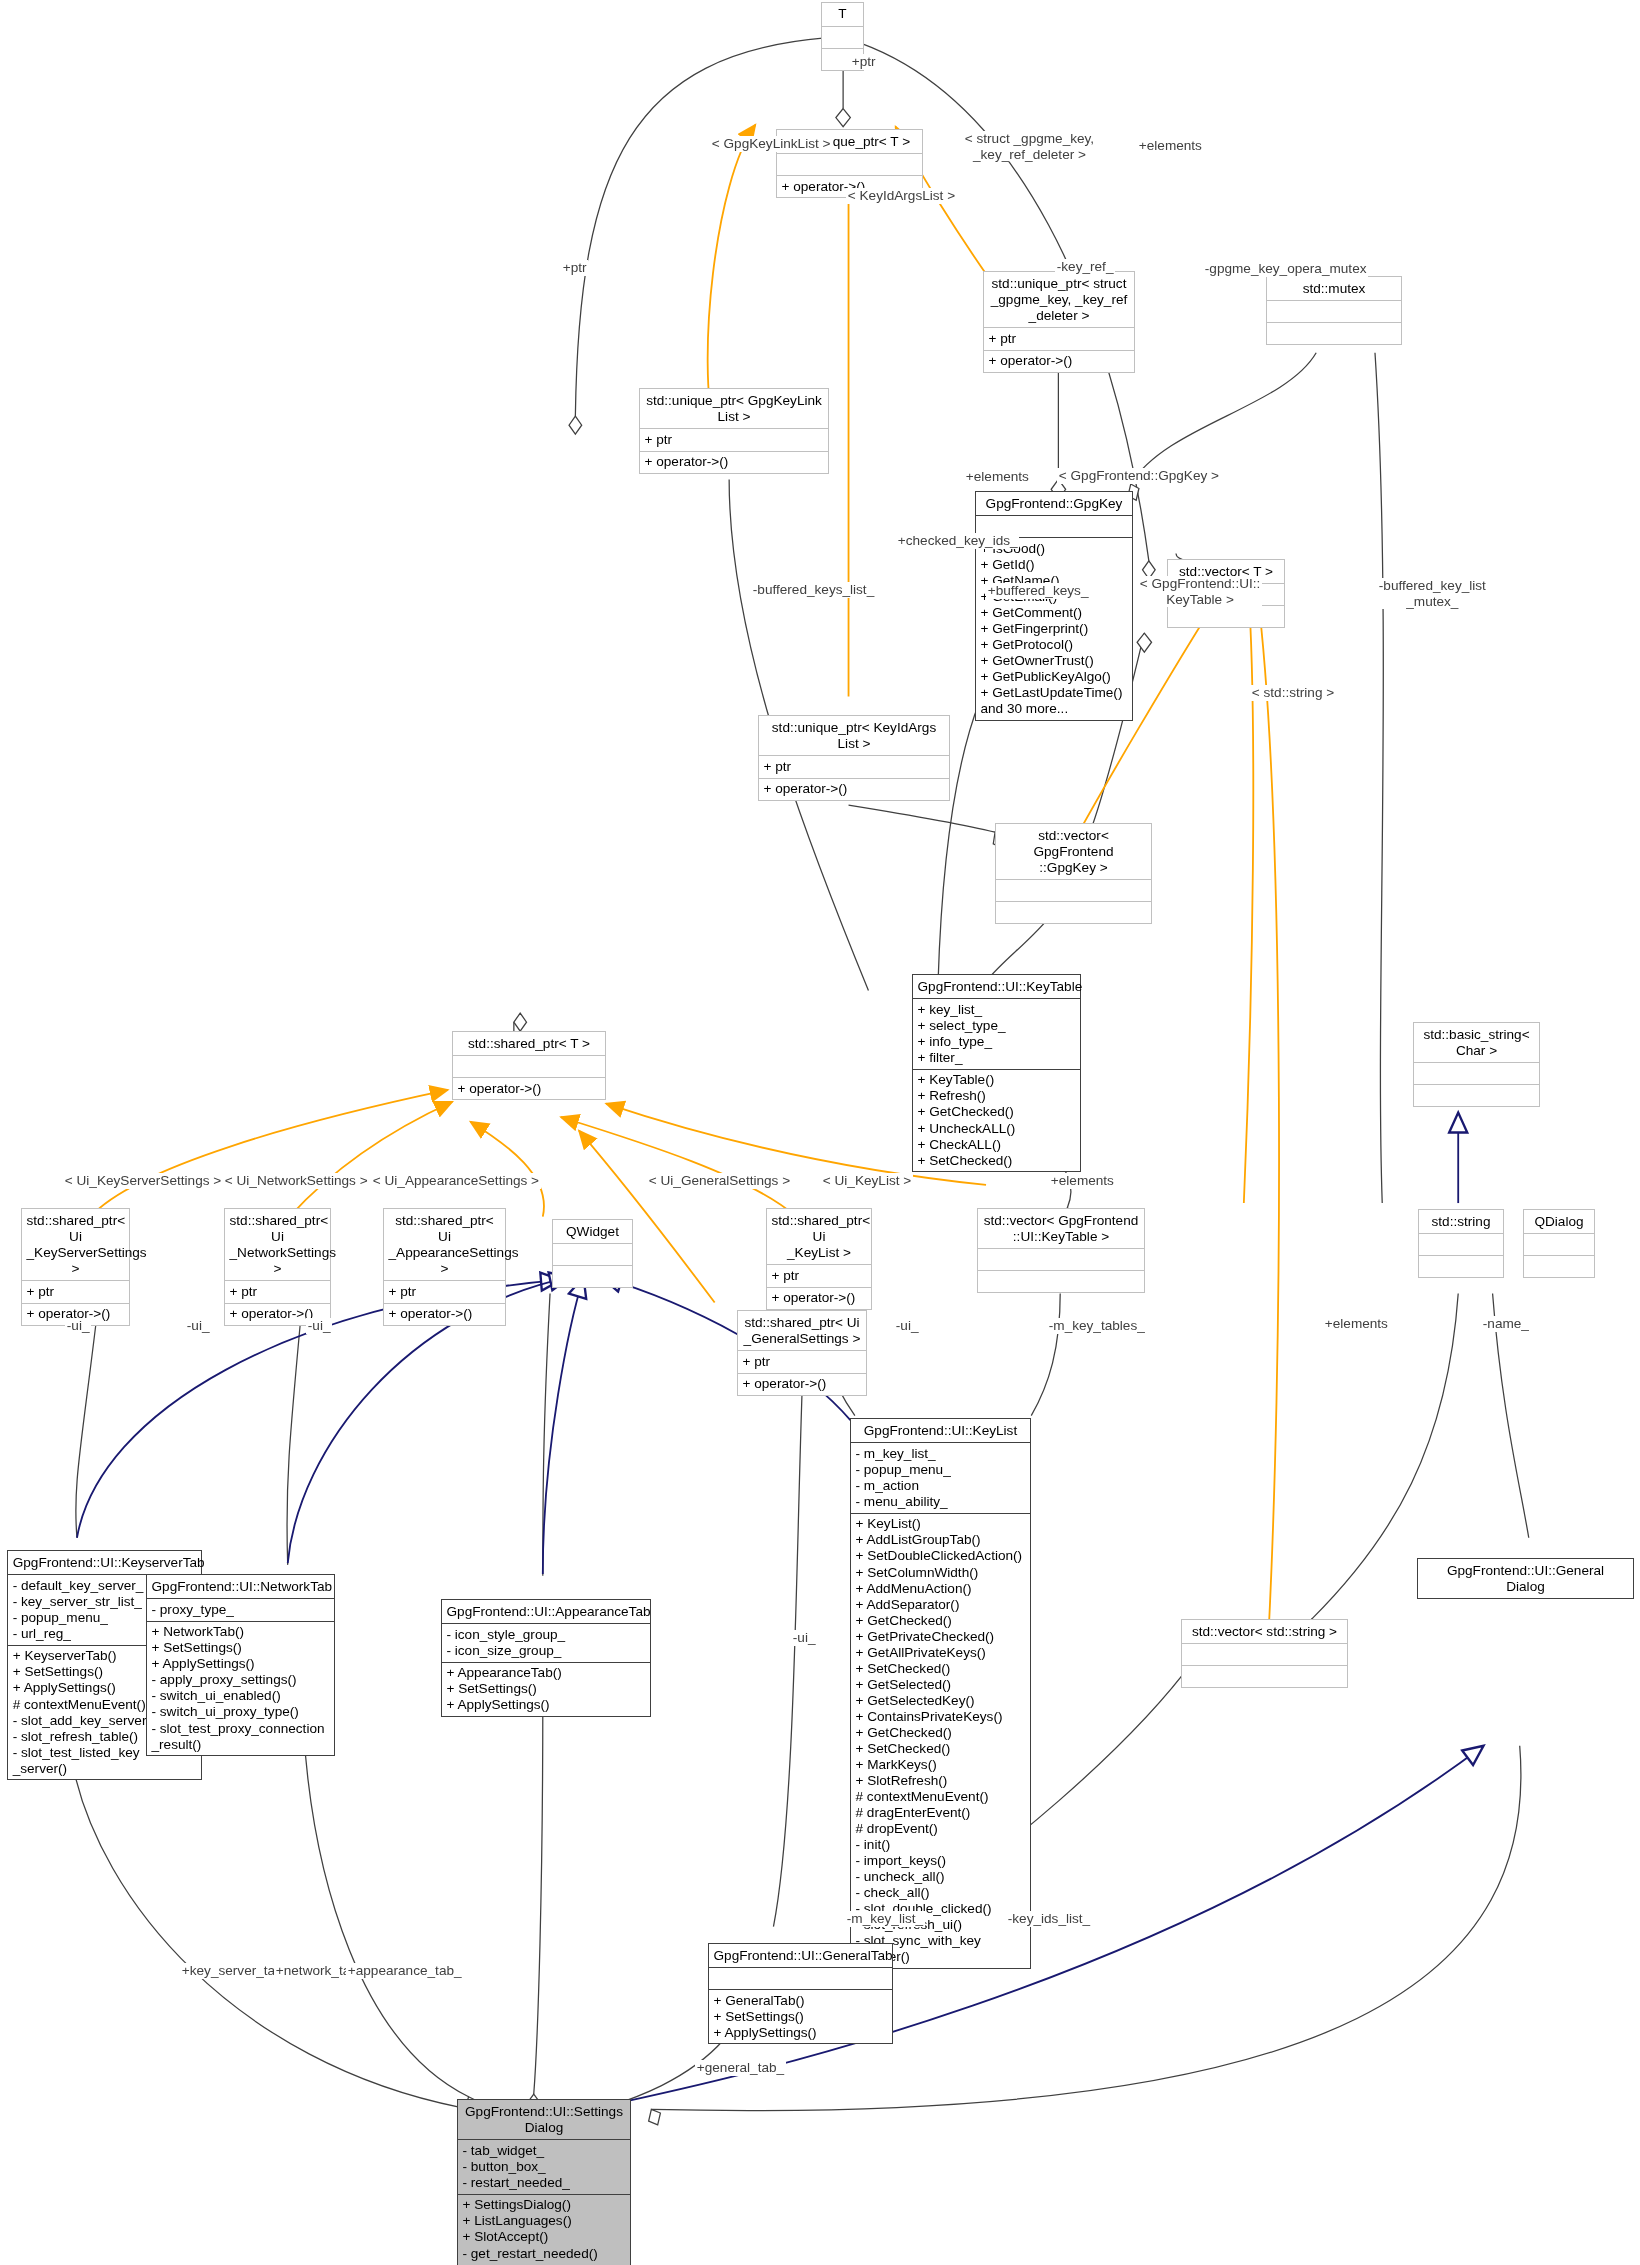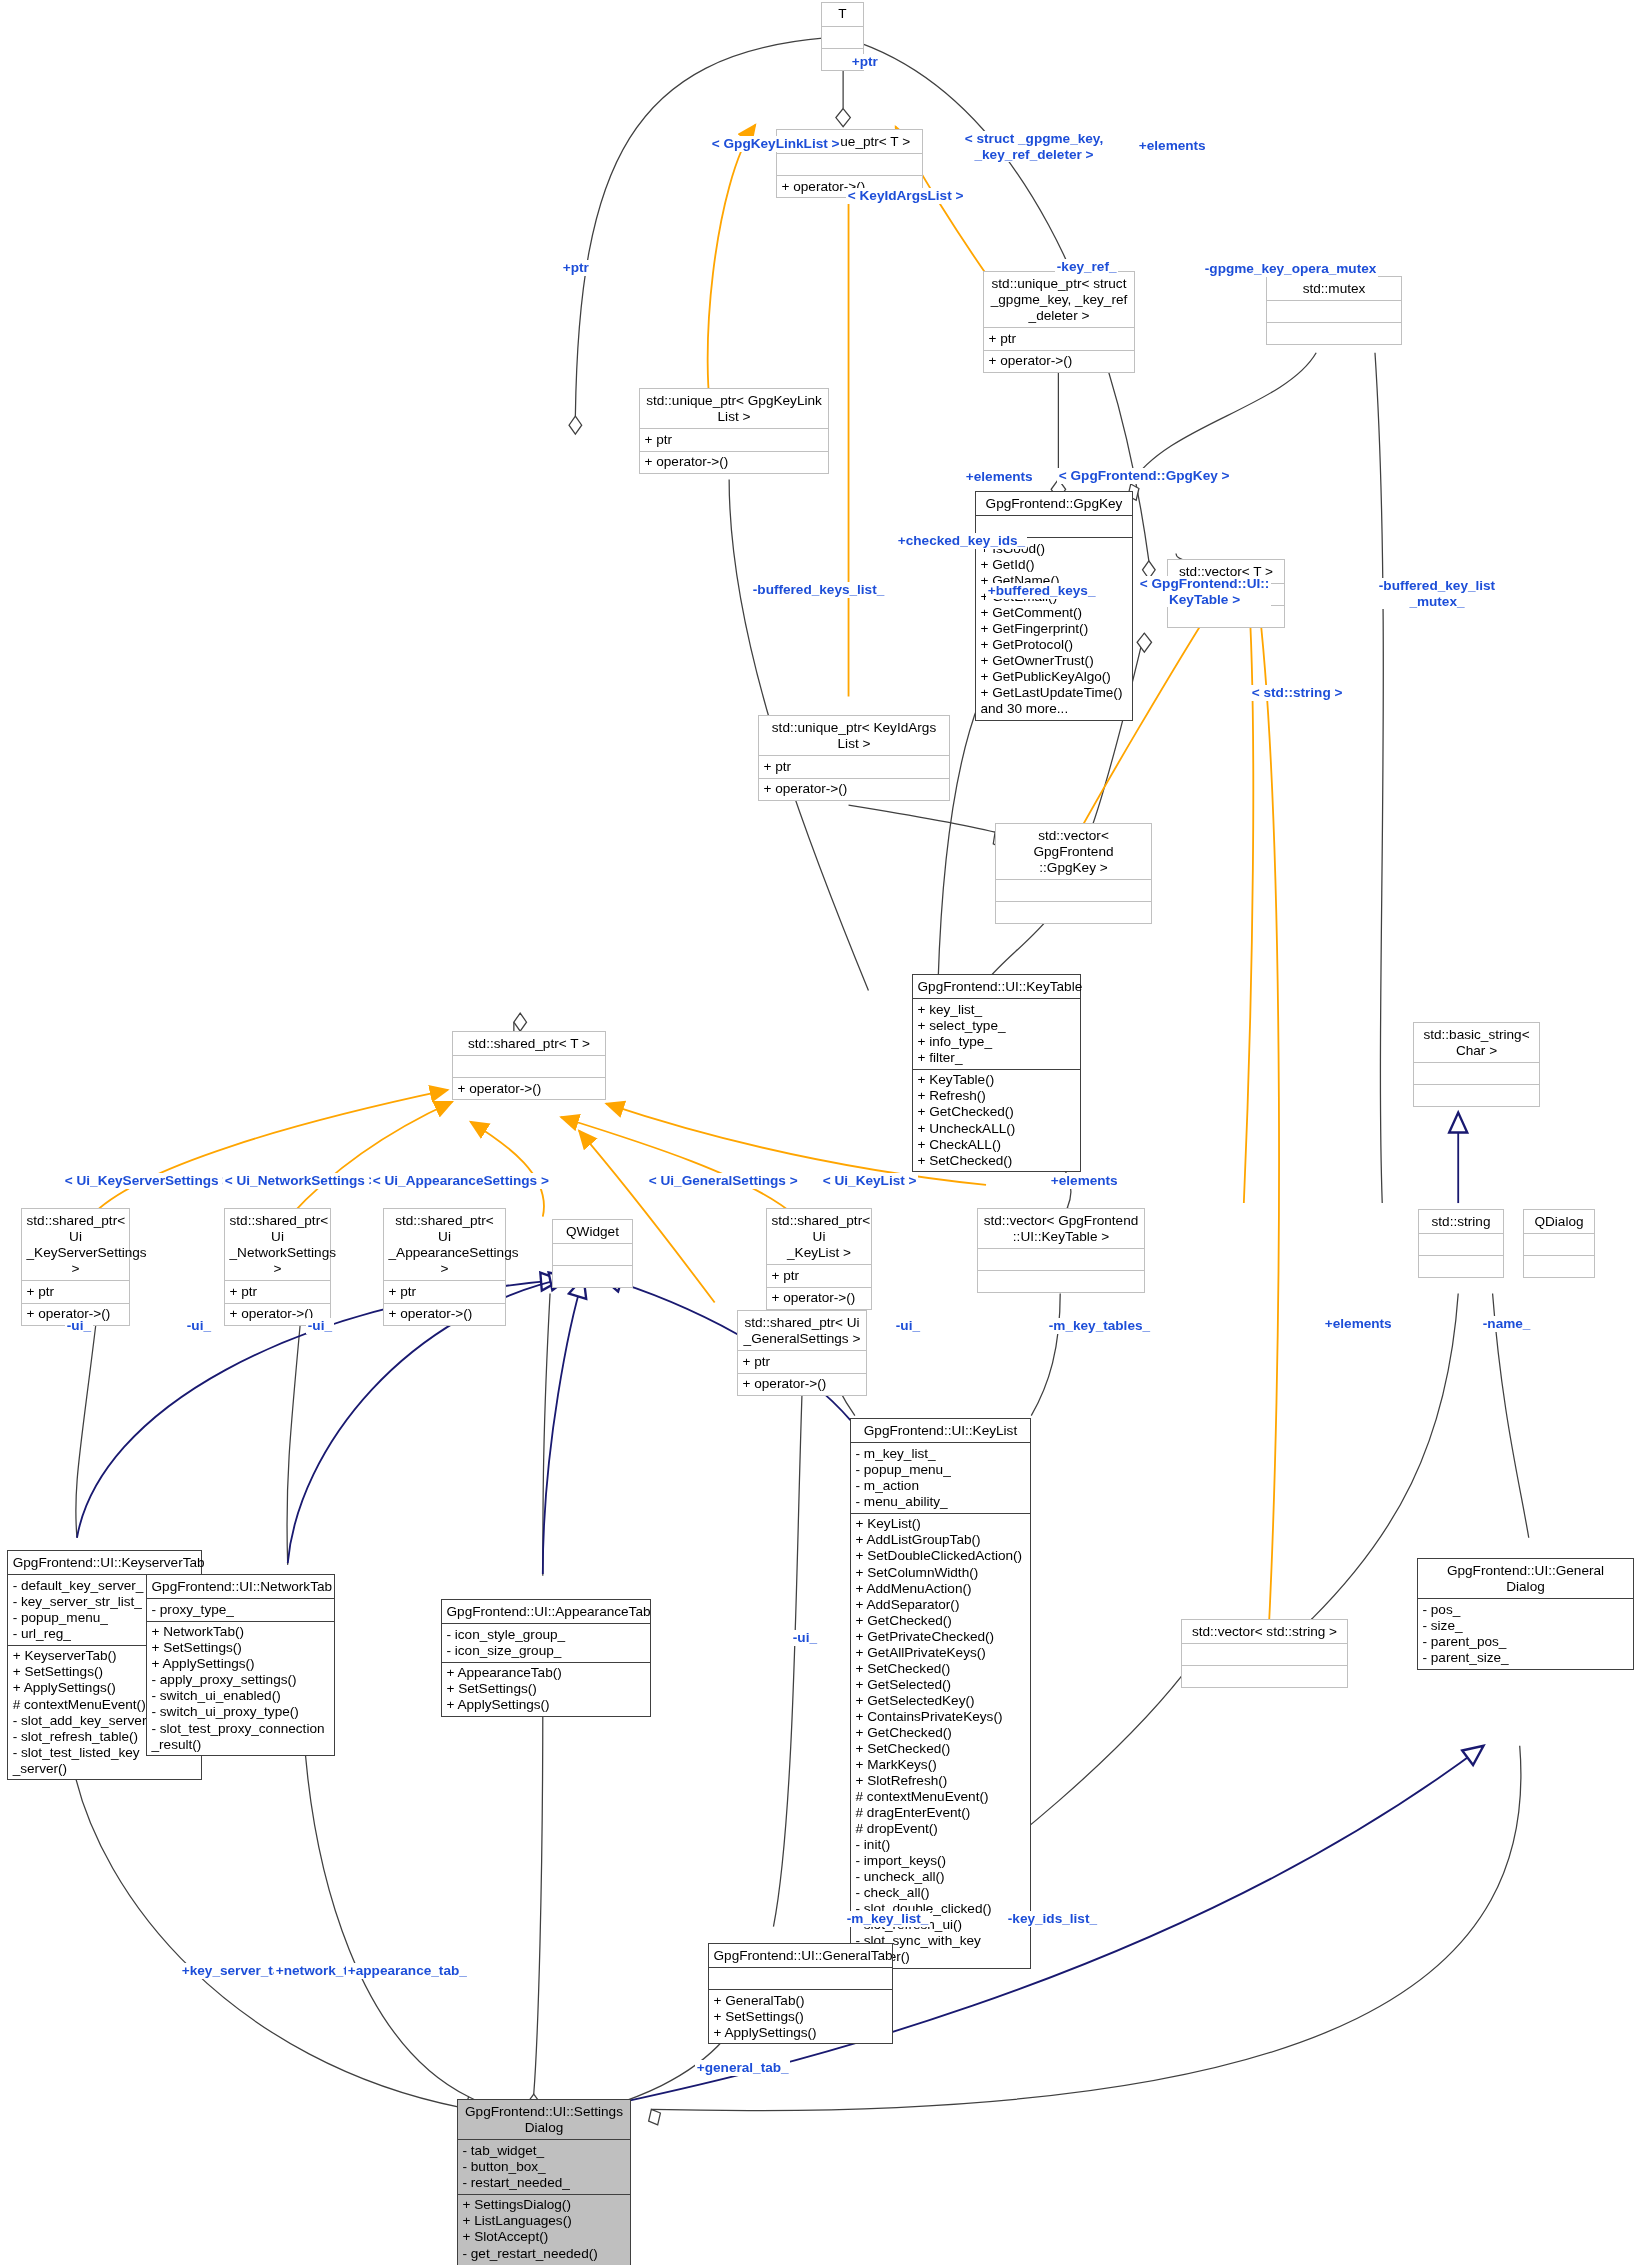--- a/index.html
+++ b/index.html
@@ -56,26 +56,25 @@
   }
   .node .sec.empty {
     min-height: 15.4px;
     padding: 2.7px 4.5px;
   }
   
   .elabel {
     position: absolute;
     font-family: "Liberation Sans", sans-serif;
     font-size: 13.6px;
-    color: #1d4ed8;
+    color: #404040;
     white-space: pre-line;
     background: #ffffff;
     line-height: 1.15;
     padding: 0 1.8px;
-    font-weight: bold;
   }
   .elabel.center { text-align: center; }
 </style>
 </head>
 <body>
 
 <div id="canvas">
 
   <svg class="edges" viewBox="0 0 1814 2504">
     <defs>
@@ -421,24 +420,20 @@
 
   <div class="node" style="left:1181px; top:1619px; width:167px;">
     <div class="title">std::vector&lt; std::string &gt;</div>
     <div class="sec empty"></div>
     <div class="sec empty"></div>
   </div>
 
   <div class="node solid" style="left:1417px; top:1558px; width:217px;">
     <div class="title">GpgFrontend::UI::General
 Dialog</div>
-    <div class="sec">- pos_
-- size_
-- parent_pos_
-- parent_size_</div>
   </div>
 
   <div class="node solid" style="left:708px; top:1943px; width:185px;">
     <div class="title">GpgFrontend::UI::GeneralTab</div>
     <div class="sec empty"></div>
     <div class="sec">+ GeneralTab()
 + SetSettings()
 + ApplySettings()</div>
   </div>
 

